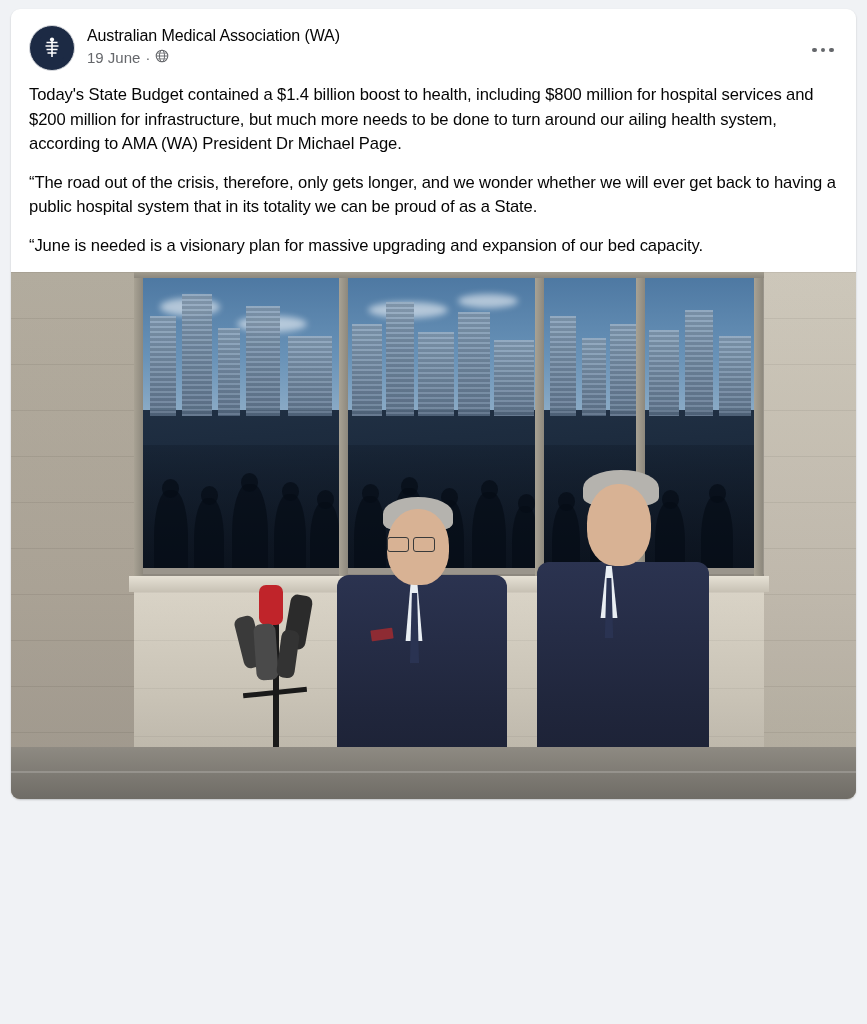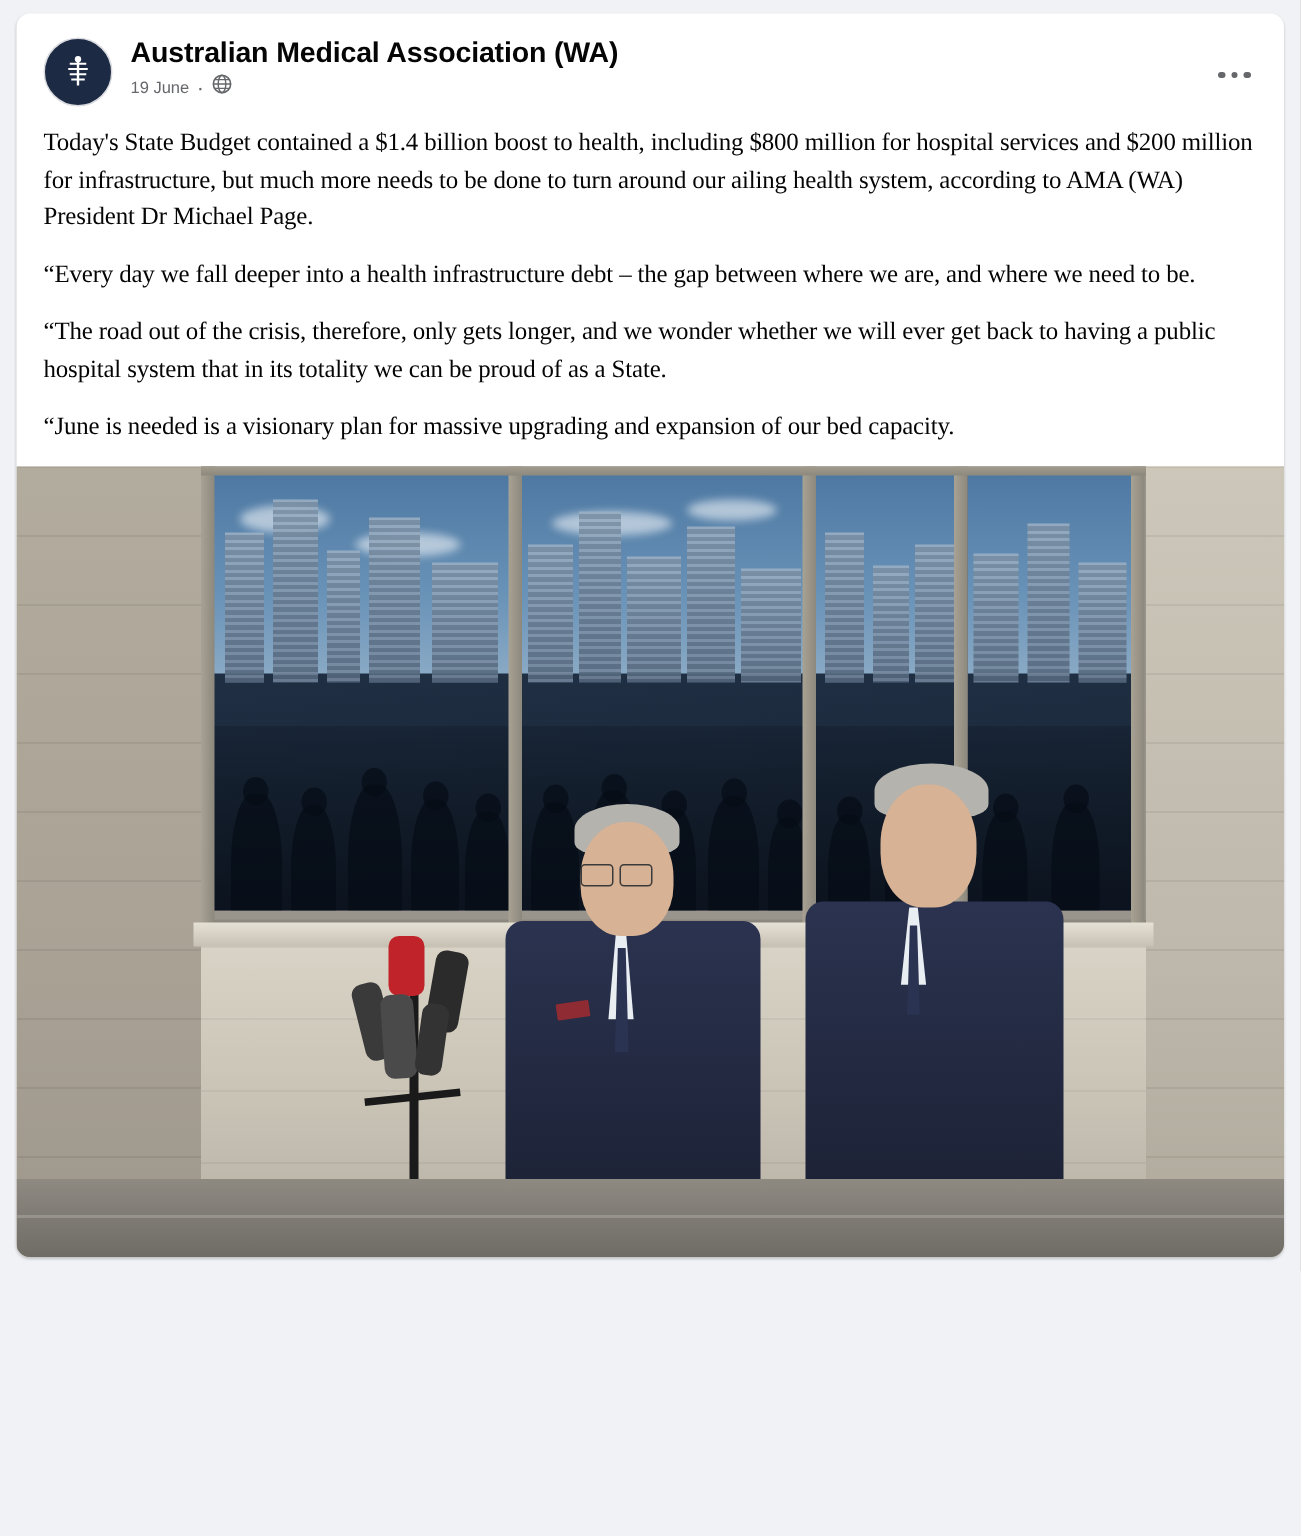--- a/index.html
+++ b/index.html
@@ -52,34 +52,34 @@
     justify-content: center;
   }
   .avatar-inner svg { display:block; }
   .header-text {
     display: flex;
     flex-direction: column;
     justify-content: center;
     padding-top: 1px;
   }
   .page-name {
-    font-size: 19px;
-    font-weight: bold;
+    font-size: 16px;
+    font-weight: normal;
     color: #050505;
     line-height: 20px;
     letter-spacing: -0.1px;
   }
   .meta-row {
     display: flex;
     align-items: center;
     gap: 5px;
     margin-top: 3px;
   }
   .meta-date {
-    font-size: 11px;
+    font-size: 15px;
     color: #65676b;
     line-height: 18px;
   }
   .meta-sep {
     font-size: 14.5px;
     color: #65676b;
     line-height: 18px;
   }
   .globe-icon { display: block; }
   .more-btn {
@@ -102,21 +102,20 @@
   }
   .more-dots span {
     width: 4.5px;
     height: 4.5px;
     border-radius: 50%;
     background: #65676b;
     display: block;
   }
   .post-body {
     padding: 8px 20px 14px 18px;
-    font-family: Liberation Serif, serif;
   }
   .post-body p {
     margin: 0 0 14px 0;
     font-size: 16.6px;
     line-height: 24.5px;
     color: #050505;
     letter-spacing: -0.1px;
   }
   .post-body p:last-child { margin-bottom: 0; }
   .post-image {
@@ -325,21 +324,20 @@
       <span class="more-dots">
         <span></span>
           <span></span>
           <span></span>
       </span>
     </button>
   </div>
 
   <div class="post-body">
     <p>Today's State Budget contained a $1.4 billion boost to health, including $800 million for hospital services and $200 million for infrastructure, but much more needs to be done to turn around our ailing health system, according to AMA (WA) President Dr Michael Page.</p>
-    <p>“Every day we fall deeper into a health infrastructure debt – the gap between where we are, and where we need to be.</p>
     <p>“The road out of the crisis, therefore, only gets longer, and we wonder whether we will ever get back to having a public hospital system that in its totality we can be proud of as a State.</p>
     <p>“June is needed is a visionary plan for massive upgrading and expansion of our bed capacity.</p>
   </div>
 
   <div class="post-image" title="Two men in dark suits standing outside a building in front of microphones at a press conference">
     <div class="photo">
 
       <div class="wall-left"></div>
       <div class="wall-right"></div>
 

